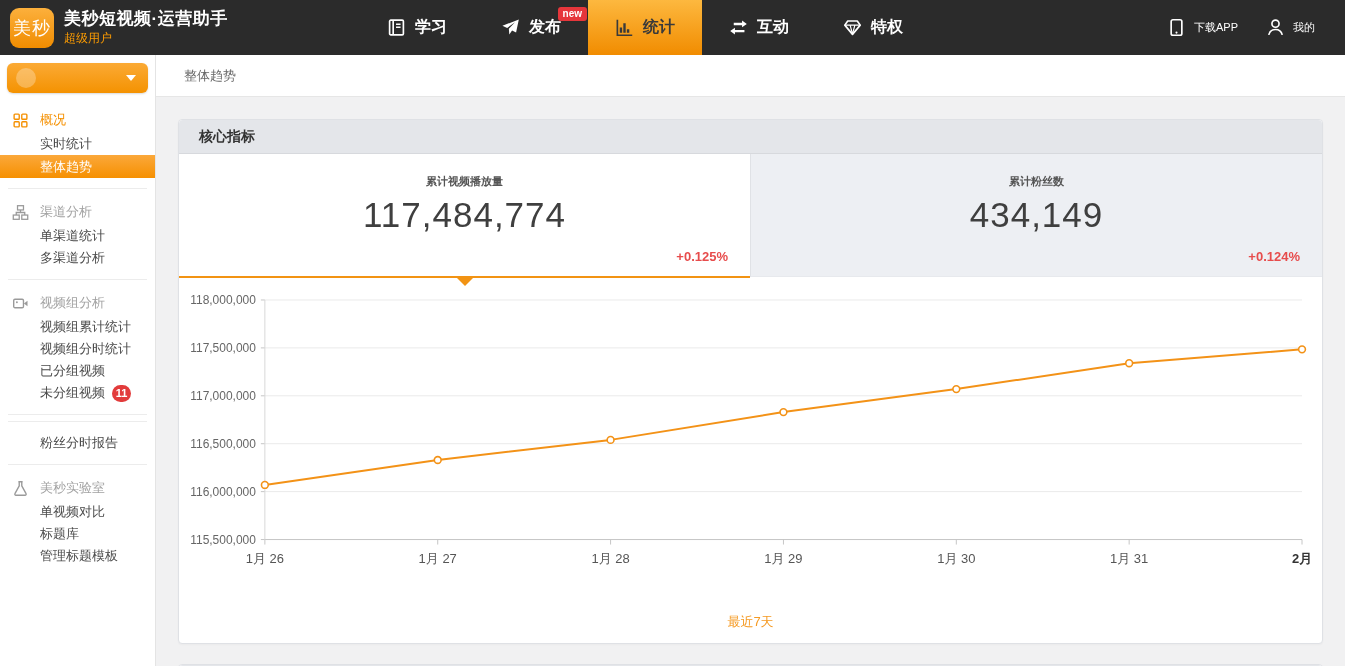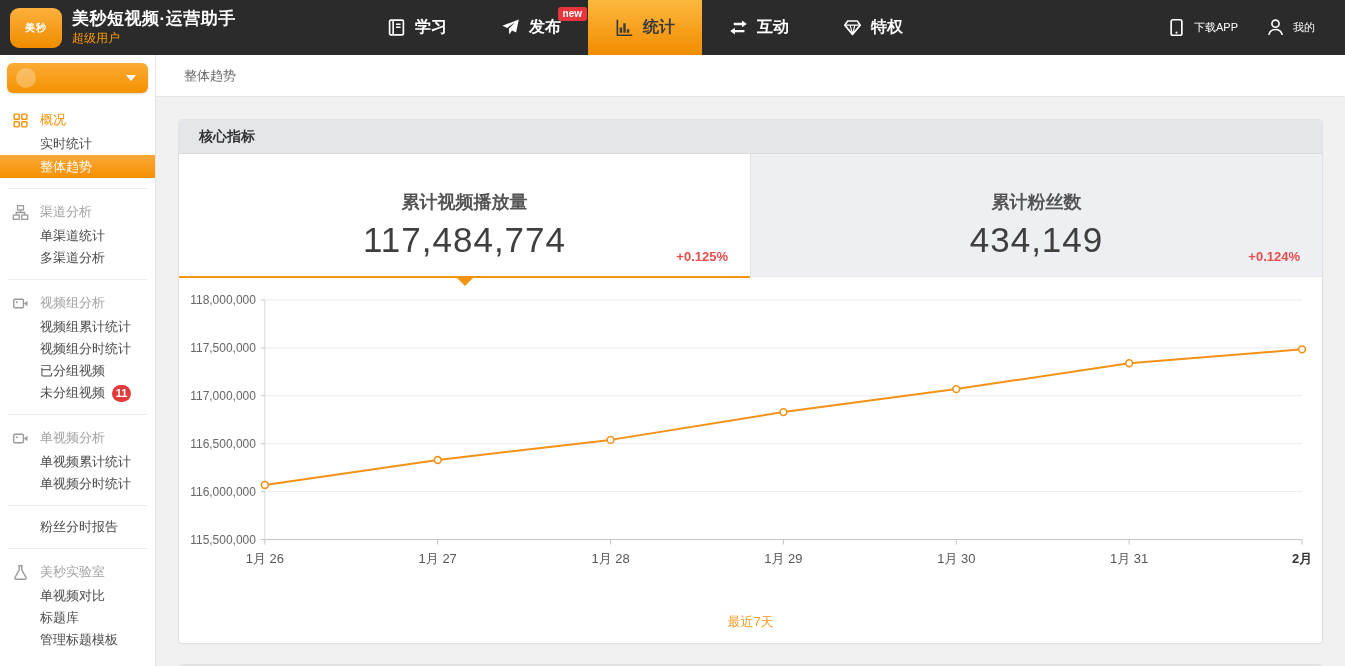--- a/index.html
+++ b/index.html
@@ -2,21 +2,21 @@
 <html><head>
 <meta charset="utf-8">
 <style>
   html,body{margin:0;padding:0;}
   body{font-family:"Liberation Sans","DejaVu Sans",sans-serif;}
   .app{position:relative;width:1345px;height:666px;overflow:hidden;background:#f1f1f2;}
 
   
   .header{position:absolute;top:0;left:0;right:0;height:55px;background:#2b2b2b;display:flex;align-items:stretch;z-index:10;}
   .brand{display:flex;align-items:center;padding-left:10px;min-width:255px;}
-  .logo{width:52px;height:40px;border-radius:9px;background:linear-gradient(180deg,#fcb03c,#f08c00);color:#fff;font-weight:bold;font-size:10px;display:flex;align-items:center;justify-content:center;letter-spacing:1px;}
+  .logo{width:44px;height:40px;border-radius:9px;background:linear-gradient(180deg,#fcb03c,#f08c00);color:#fff;font-weight:normal;font-size:18px;display:flex;align-items:center;justify-content:center;letter-spacing:1px;}
   .brand-text{margin-left:10px;}
   .brand-title{color:#fff;font-size:17px;font-weight:bold;letter-spacing:.5px;line-height:20px;}
   .brand-sub{color:#ff9d00;font-size:12px;margin-top:1px;}
   .main-nav{display:flex;align-items:stretch;margin-left:95px;}
   .nav-item{display:flex;align-items:center;padding:0 27px;color:#fff;font-size:16px;font-weight:bold;position:relative;cursor:pointer;white-space:nowrap;}
   .nav-item .icn{width:19px;height:19px;margin-right:9px;display:inline-flex;}
   .nav-item.active{background:linear-gradient(180deg,#fdb83f,#f18c00);color:#3a3a3a;}
   .nav-badge{position:absolute;top:7px;right:1px;background:#e6363b;color:#fff;font-size:10px;font-weight:bold;padding:1px 5px 2px;border-radius:3px;line-height:1.1;text-align:right;}
   .header-right{margin-left:auto;display:flex;align-items:center;padding-right:16px;}
   .header-right .nav-item{font-size:11px;font-weight:normal;padding:0 14px;}
@@ -45,21 +45,21 @@
   .content{position:absolute;top:42px;left:0;right:0;bottom:0;overflow:hidden;background:#f1f1f2;padding:22px 22px 0;}
   .panel{background:#fff;border:1px solid #dfe1e5;border-radius:4px;box-shadow:0 1px 2px rgba(0,0,0,.03);}
   .panel-header{background:#e4e6ea;border-bottom:1px solid #d7d9dd;height:33px;display:flex;align-items:center;padding:0 20px;font-size:14px;font-weight:bold;color:#333;border-radius:4px 4px 0 0;}
 
   
   .metric-tabs{display:flex;position:relative;}
   .metric-tab{flex:1;position:relative;height:122px;cursor:pointer;background:#fff;}
   .metric-tab.active{border-bottom:2px solid #f29313;z-index:2;}
   .metric-tab.active::after{content:"";position:absolute;left:50%;bottom:-10px;margin-left:-8px;border:8px solid transparent;border-top:8px solid #f29313;border-bottom:none;z-index:3;}
   .metric-tab.inactive{background:#edeff3;border-left:1px solid #e0e2e6;border-bottom:1px solid #e7e9ed;}
-  .metric-label{text-align:center;padding-top:20px;font-size:18px;color:#555;font-weight:bold;margin-top:16px;}
+  .metric-label{text-align:center;padding-top:20px;font-size:11px;color:#555;font-weight:bold;}
   .metric-value{text-align:center;font-size:35px;color:#3f3f3f;margin-top:6px;letter-spacing:1px;}
   .metric-change{position:absolute;right:22px;bottom:12px;font-size:13px;color:#e74c4c;font-weight:bold;}
 
   .chart-wrap{padding-top:6px;}
   .chart-wrap svg{display:block;width:100%;height:auto;}
   .chart-foot{text-align:center;color:#f59a23;font-size:13px;padding:2px 0 12px;margin-top:28px;}
 
   .panel2{margin-top:20px;}
   .panel2 .panel-header{justify-content:space-between;border-radius:4px 4px 0 0;}
   .export-btn{background:linear-gradient(180deg,#fb9d1d,#f08a00);color:#fff;font-size:13px;font-weight:bold;border:none;border-radius:9px;height:25px;padding:0 13px;display:flex;align-items:center;cursor:pointer;margin-right:-7px;}
@@ -226,38 +226,20 @@
           </div>
           <div class="side-item">
             <span>已分组视频</span>
           </div>
           <div class="side-item">
             <span>未分组视频</span>
             <span class="side-badge">11</span>
           </div>
         </div>
         <div class="side-div"></div>
-        <div class="side-section">
-          <div class="side-header">
-            <span class="icn">
-              <svg viewBox="0 0 16 16">
-                <rect x="1.6" y="4" width="9.2" height="8" rx="1.2" fill="none" stroke="currentColor" stroke-width="1.3"></rect>
-                <path fill="currentColor" d="M11.2 8 14.6 5.4v5.2z"></path>
-                <circle cx="4.6" cy="6.8" r=".9" fill="currentColor"></circle>
-              </svg>
-            </span>
-            <span>单视频分析</span>
-          </div>
-          <div class="side-item">
-            <span>单视频累计统计</span>
-          </div>
-          <div class="side-item">
-            <span>单视频分时统计</span>
-          </div>
-        </div>
         <div class="side-div"></div>
         <div class="side-section">
           <div class="side-item">
             <span>粉丝分时报告</span>
           </div>
         </div>
         <div class="side-div"></div>
         <div class="side-section">
           <div class="side-header">
             <span class="icn">

